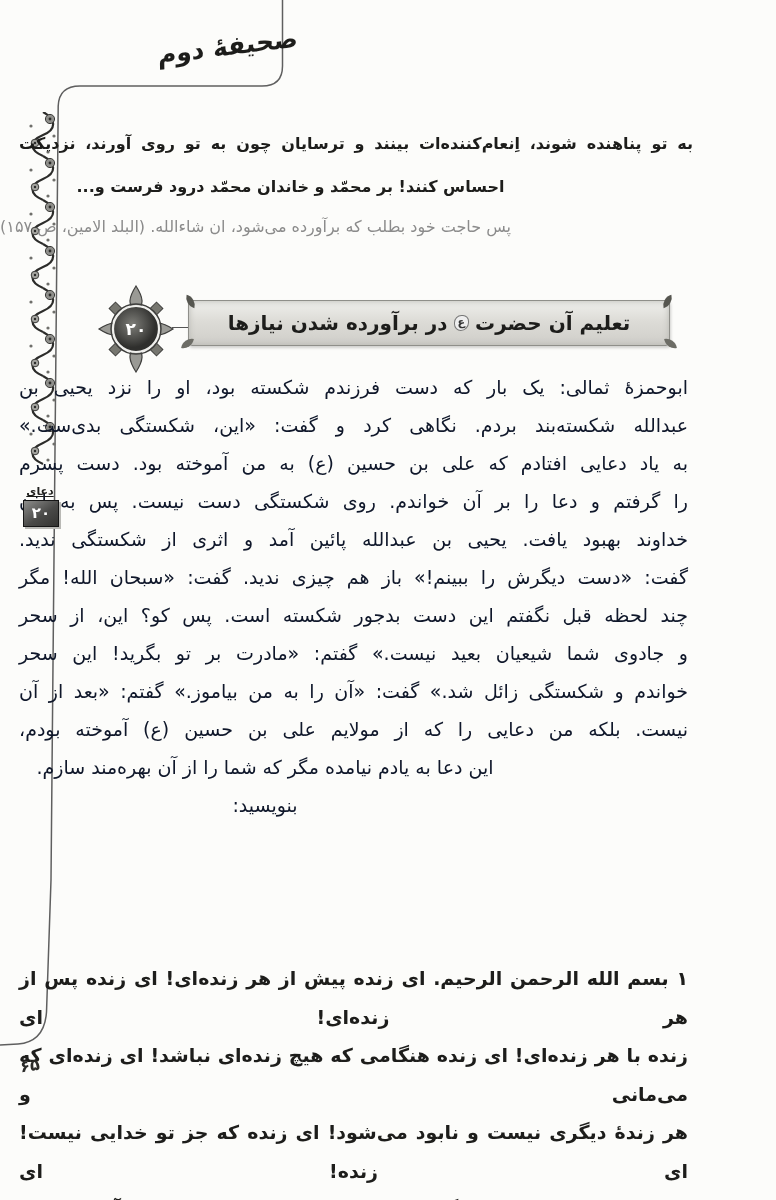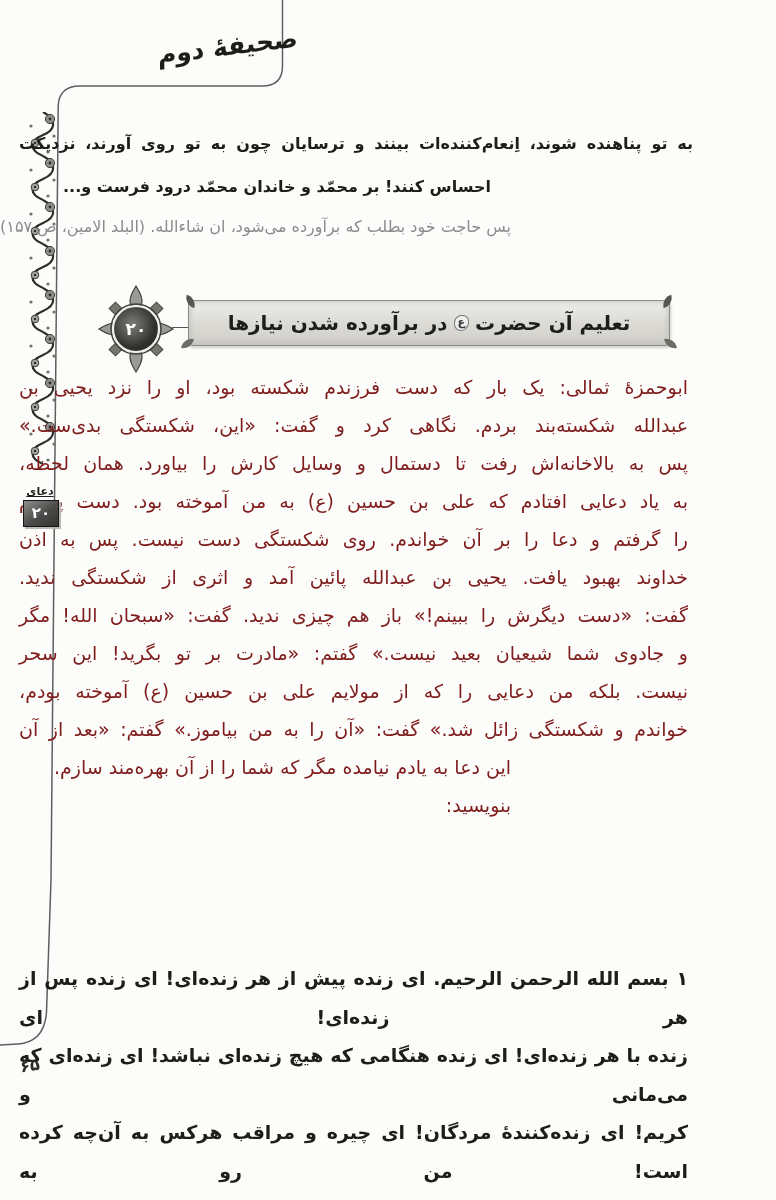--- a/index.html
+++ b/index.html
@@ -19,21 +19,21 @@
   .book-title{
     position:absolute;top:14px;left:168px;width:120px;height:64px;
     display:flex;align-items:center;justify-content:center;
     font-size:25px;font-weight:bold;white-space:nowrap;
     transform:rotate(-7deg) skewX(-6deg);
     letter-spacing:-1px;
   }
   
   .intro{position:absolute;top:122px;left:19px;right:14px;padding-right:69px;
          font-size:16px;font-weight:bold;line-height:43px;}
-  .intro .l2{text-align:left;padding-right:175px;margin-left:44px;}
+  .intro .l2{text-align:center;padding-right:175px;margin-left:44px;}
   .source-line{
     position:absolute;top:213px;left:19px;right:88px;
     font-size:16px;color:#8b8b8b;line-height:27px;
     text-align:right;padding-right:177px;white-space:nowrap;
   }
   
   .medallion{position:absolute;left:97px;top:285px;width:78px;height:88px;}
   .medallion .num{
     position:absolute;left:50%;top:50%;transform:translate(-50%,-52%);
     color:#fff;font-size:17px;font-weight:bold;
@@ -54,24 +54,24 @@
     padding:0 3px;line-height:14px;background:#eee;
   }
   .leaf{position:absolute;width:11px;height:11px;background:#565650;
         border-radius:0 100% 0 100%;}
   .leaf.a{left:-4px;top:-5px;transform:rotate(15deg);}
   .leaf.b{left:-7px;bottom:-4px;transform:rotate(100deg);background:#6d6d66;}
   .leaf.c{right:-4px;top:-5px;transform:rotate(255deg);}
   .leaf.d{right:-7px;bottom:-4px;transform:rotate(170deg);background:#6d6d66;}
   
   .body-block{position:absolute;top:368px;left:19px;right:88px;
-              font-size:19px;line-height:38px;color:#7f1d1d;}
+              font-size:19px;line-height:38px;color:#0f172a;}
   .body-block .ln{height:38px;overflow:visible;}
   .j{text-align:justify;text-align-last:justify;}
-  .endline{text-align:right;padding-right:177px;}
+  .endline{text-align:center;padding-right:177px;}
   
   .dua-block{position:absolute;top:959px;left:19px;right:88px;
              font-size:19px;font-weight:bold;line-height:38.5px;}
   
   .vine{position:absolute;left:26px;top:112px;}
   .side-tab{position:absolute;left:21px;top:485px;width:38px;text-align:center;}
   .side-tab .tab-label{font-size:11px;font-weight:bold;line-height:14px;text-decoration:underline;}
   .side-tab .tab-box{
     margin-top:1px;width:34px;height:25px;margin-left:1px;
     background:linear-gradient(145deg,#8d8d8b 0%,#4a4a48 55%,#333331 100%);
@@ -153,34 +153,35 @@
     <span class="leaf c"></span>
     <span class="leaf d"></span>
     <span>تعلیم آن حضرت</span>
     <span class="honorific">ع</span>
     <span>در برآورده شدن نیازها</span>
   </div>
 
   <div class="body-block">
     <div class="ln j">ابوحمزهٔ ثمالی: یک بار که دست فرزندم شکسته بود، او را نزد یحیی بن</div>
     <div class="ln j">عبدالله شکسته‌بند بردم. نگاهی کرد و گفت: «این، شکستگی بدی‌ست.»</div>
-    <div class="ln j">پس به بالاخانه‌اش رفت تا دستمال و وسایل کارش را بیاورد. همان لحظه،</div>
     <div class="ln j">به یاد دعایی افتادم که علی بن حسین (ع) به من آموخته بود. دست پسرم</div>
     <div class="ln j">را گرفتم و دعا را بر آن خواندم. روی شکستگی دست نیست. پس به اذن</div>
     <div class="ln j">خداوند بهبود یافت. یحیی بن عبدالله پائین آمد و اثری از شکستگی ندید.</div>
     <div class="ln j">گفت: «دست دیگرش را ببینم!» باز هم چیزی ندید. گفت: «سبحان الله! مگر</div>
+    <div class="ln j">چند لحظه قبل نگفتم این دست بدجور شکسته است. پس کو؟ این، از سحر</div>
     <div class="ln j">و جادوی شما شیعیان بعید نیست.» گفتم: «مادرت بر تو بگرید! این سحر</div>
+    <div class="ln j">خواندم و شکستگی زائل شد.» گفت: «آن را به من بیاموز.» گفتم: «بعد از آن</div>
     <div class="ln j">نیست. بلکه من دعایی را که از مولایم علی بن حسین (ع) آموخته بودم،</div>
-    <div class="ln j">خواندم و شکستگی زائل شد.» گفت: «آن را به من بیاموز.» گفتم: «بعد از آن</div>
     <div class="ln endline">این دعا به یادم نیامده مگر که شما را از آن بهره‌مند سازم. بنویسید:</div>
   </div>
 
   <div class="dua-block">
     <div class="j">۱ بسم الله الرحمن الرحیم. ای زنده پیش از هر زنده‌ای! ای زنده پس از هر زنده‌ای! ای</div>
     <div class="j">زنده با هر زنده‌ای! ای زنده هنگامی که هیچ زنده‌ای نباشد! ای زنده‌ای که می‌مانی و</div>
+    <div class="j">هر زندهٔ دیگری نیست و نابود می‌شود! ای زنده که جز تو خدایی نیست! ای زنده! ای</div>
     <div class="j">کریم! ای زنده‌کنندهٔ مردگان! ای چیره و مراقب هرکس به آن‌چه کرده است! من رو به</div>
   </div>
 
   <div class="side-tab">
     <div class="tab-label">دعای</div>
     <div class="tab-box">۲۰</div>
   </div>
 
   <div class="page-number">۶۵</div>
 

